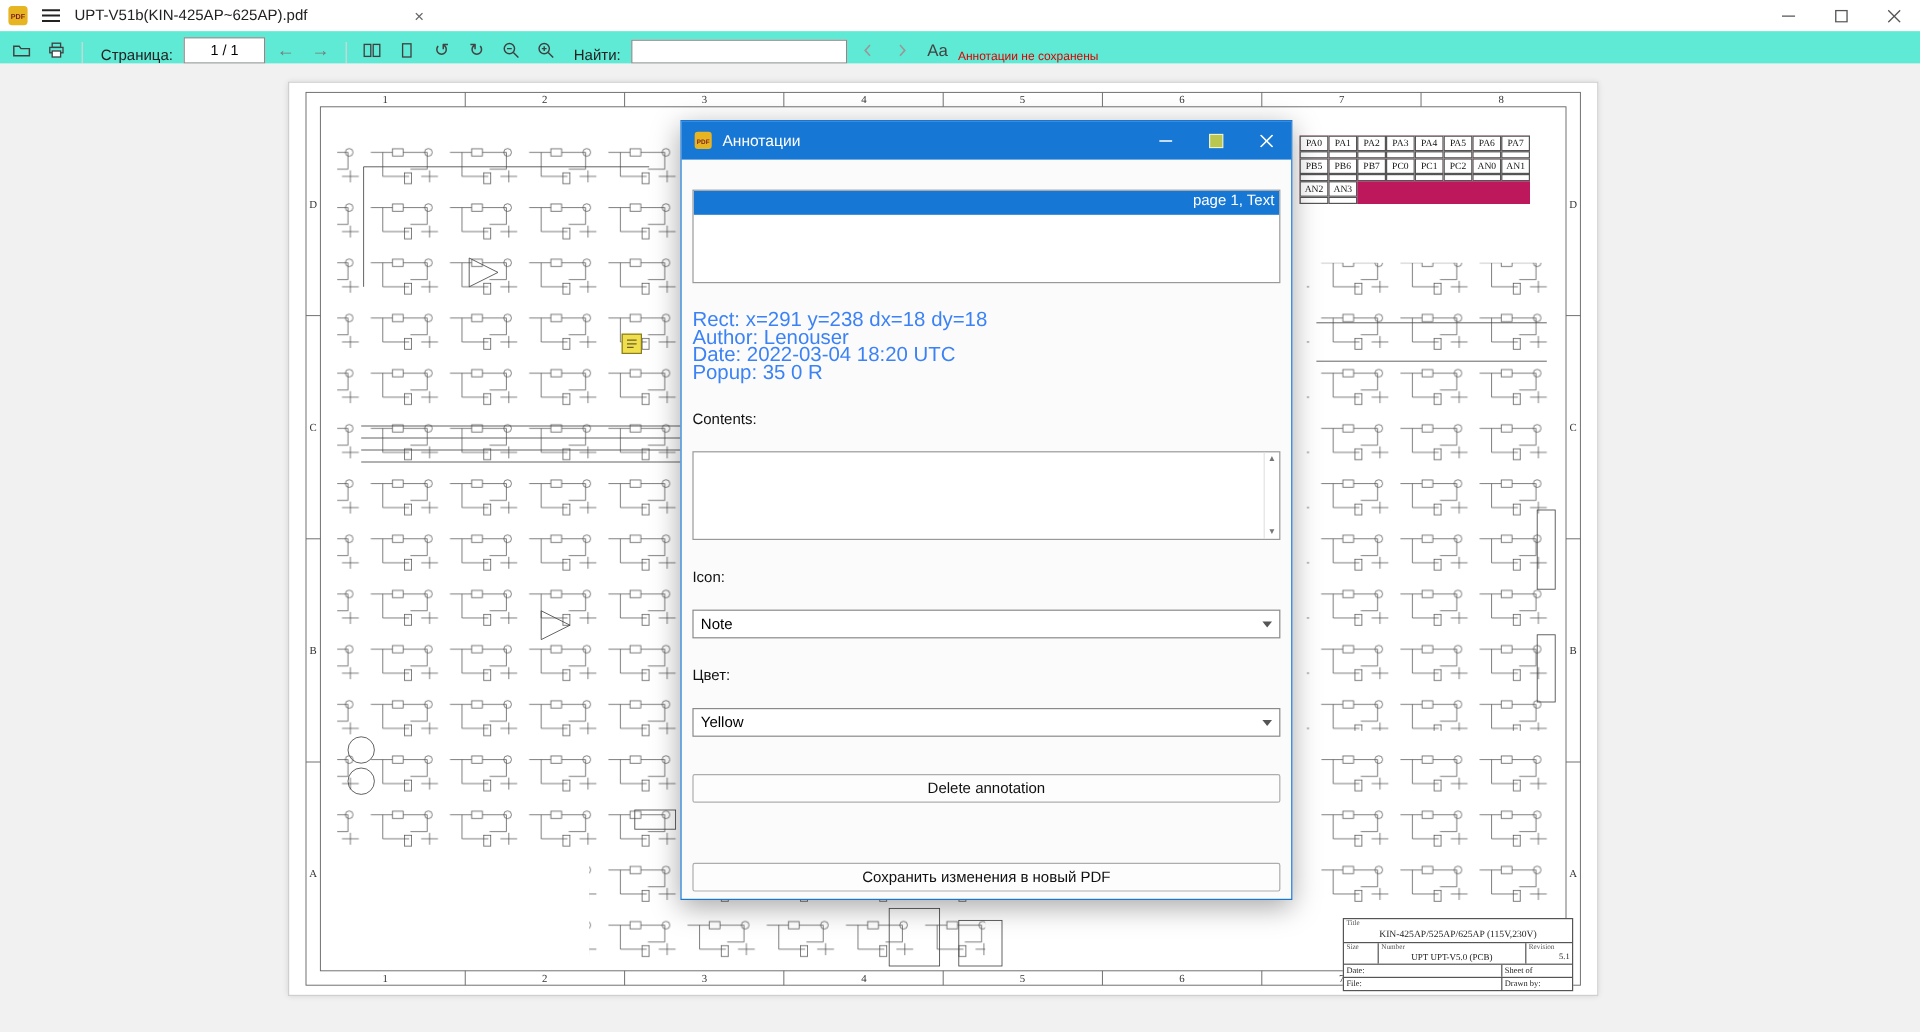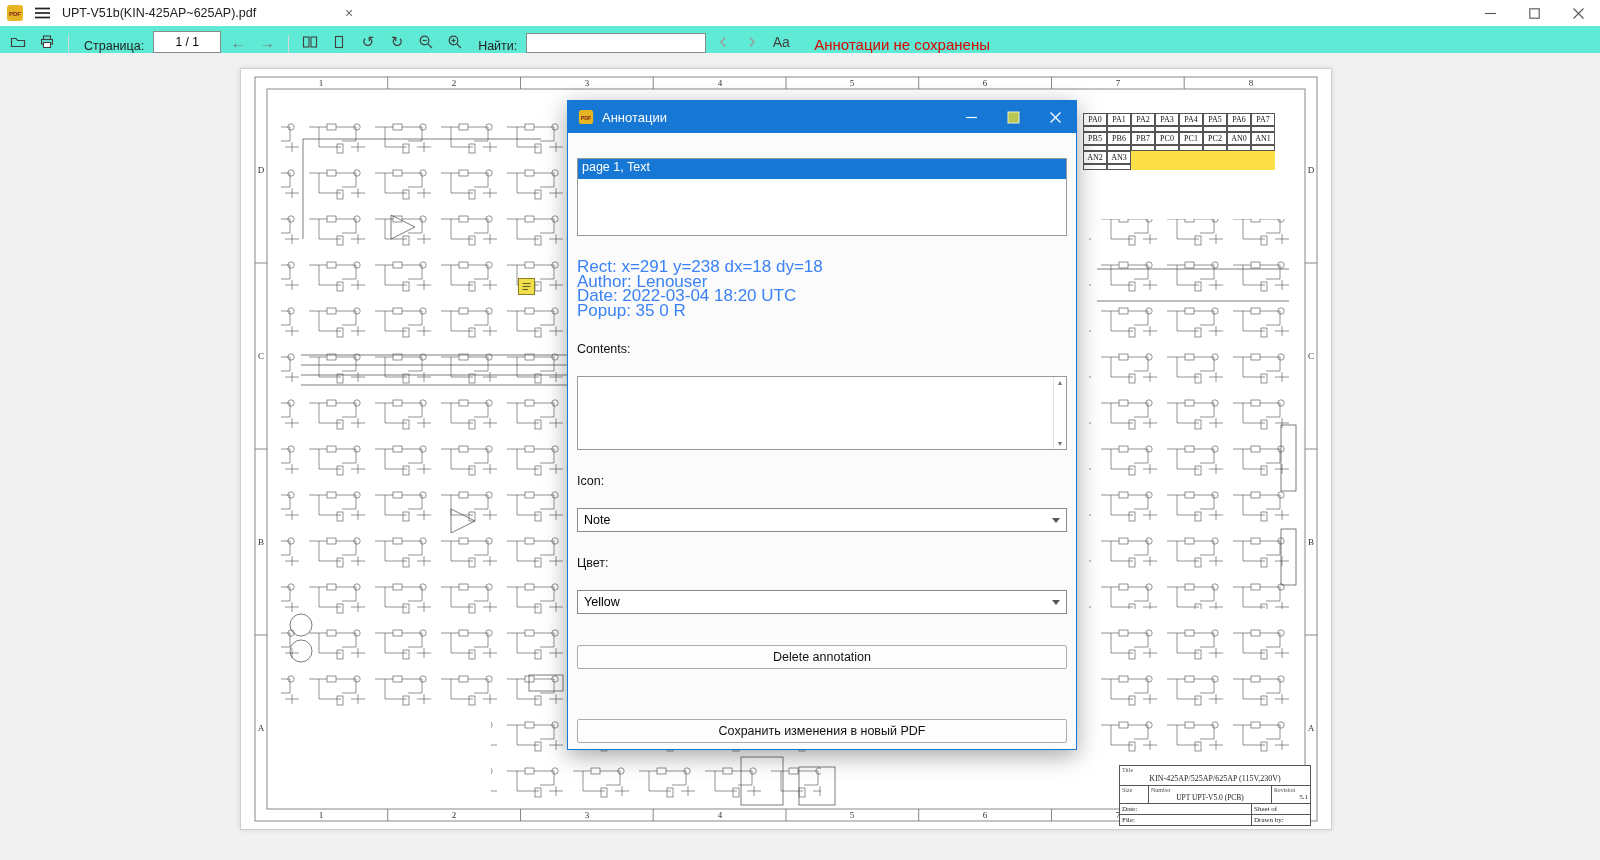--- a/index.html
+++ b/index.html
@@ -10,26 +10,26 @@
   .doc-title{font-size:12.5px;color:#222;}
   .tab-close{margin-left:84px;color:#666;font-size:14px;width:18px;text-align:center;cursor:pointer;}
   .win-controls{margin-left:auto;display:flex;height:26px;}
   .win-btn{width:44px;height:26px;display:flex;align-items:center;justify-content:center;color:#555;}
   .toolbar{height:27px;background:#5eead4;display:flex;align-items:flex-end;padding-left:6px;gap:5px;}
   .tb-btn{width:24px;height:22px;display:flex;align-items:center;justify-content:center;color:#444;font-size:15px;}
   .tb-sep{width:1px;height:18px;background:#d8d8d8;margin:0 4px;}
   .tb-label{font-size:12.5px;color:#222;margin:0 4px 0 6px;}
   .page-input{width:62px;height:18px;border:1px solid #8a8a8a;font-size:12px;text-align:center;font-family:"Liberation Sans",sans-serif;}
   .find-input{width:172px;height:18px;border:1px solid #8a8a8a;font-size:12px;padding:0 3px;font-family:"Liberation Sans",sans-serif;}
-  .warn{font-size:15px;margin-left:16px;}
+  .warn{font-size:10px;margin-left:0;}
   .main{position:relative;height:807px;background:#f1f1f2;overflow:hidden;}
   .pdf-page{position:absolute;left:240px;top:15px;width:1090px;height:760px;background:#fff;
     border:1px solid #cfcfcf;box-shadow:0 0 5px rgba(0,0,0,.12);}
   .schem{position:absolute;left:0;top:0;}
-  .pin-table{position:absolute;left:842px;top:44px;font-family:"Liberation Serif",serif;color:#111;background:#fde047;}
+  .pin-table{position:absolute;left:842px;top:44px;font-family:"Liberation Serif",serif;color:#111;background:#be185d;}
   .pt-row{display:flex;}
   .pt-cell{width:24px;height:13px;border:0.5px solid #555;font-size:8px;display:flex;
     align-items:center;justify-content:center;background:#fff;box-sizing:border-box;}
   .pt-cell.thin{height:6px;}
   .tblock{position:absolute;left:878px;top:696px;width:192px;border:1px solid #555;
     font-family:"Liberation Serif",serif;color:#222;background:#fff;box-sizing:border-box;font-size:7px;}
   .tb-row{border-top:0.5px solid #555;display:flex;}
   .tb-row:first-child{border-top:none;}
   .tb-lbl{font-size:6px;color:#555;padding:1px 2px 0;}
   .tb-big{font-size:8px;text-align:center;padding:1px 0 2px;width:100%;}
@@ -39,21 +39,21 @@
     border:1px solid #8a7d22;display:flex;align-items:center;justify-content:center;cursor:pointer;}
   .dialog{position:absolute;left:567px;top:47px;width:510px;height:650px;background:#fbfbfb;
     border:1px solid #1777d4;box-shadow:0 6px 22px rgba(0,0,0,.35);display:flex;flex-direction:column;
     padding:0 9px 6px;box-sizing:border-box;gap:17px;}
   .dlg-titlebar{margin:0 -9px;height:32px;background:#1777d4;display:flex;align-items:center;
     padding:0 0 0 10px;color:#fff;}
   .dlg-title{font-size:13px;margin-left:8px;}
   .dlg-controls{margin-left:auto;display:flex;height:32px;}
   .dlg-btn{width:42px;height:32px;display:flex;align-items:center;justify-content:center;color:#fff;font-size:13px;}
   .dlg-list{height:76px;margin-top:8px;border:1px solid #999;background:#fff;overflow:hidden;}
-  .dlg-list-item{height:18px;background:#1777d4;color:#fff;font-size:12.5px;padding:1px 4px;cursor:default;}
+  .dlg-list-item{height:18px;background:#1777d4;color:#fff;font-size:12.5px;padding:1px 4px;cursor:default;text-align:right;}
   .dlg-info{margin-top:7px;font-size:17px;line-height:14.6px;color:#3b82f6;}
   .dlg-label{margin-top:7px;font-size:12.5px;color:#111;}
   .dlg-textarea{height:72px;margin-top:3px;border:1px solid #999;background:#fff;position:relative;}
   .ta-scroll{position:absolute;right:0;top:0;bottom:0;width:13px;border-left:1px solid #e3e3e3;
     display:flex;flex-direction:column;justify-content:space-between;align-items:center;
     font-size:7px;color:#777;padding:2px 0;box-sizing:border-box;}
   .combo{height:22px;margin-top:3px;border:1px solid #8a8a8a;background:#fff;display:flex;
     align-items:center;font-size:12.5px;padding:0 6px;position:relative;cursor:pointer;}
   .combo .chev{margin-left:auto;width:0;height:0;border-left:4px solid transparent;
     border-right:4px solid transparent;border-top:5px solid #555;}

